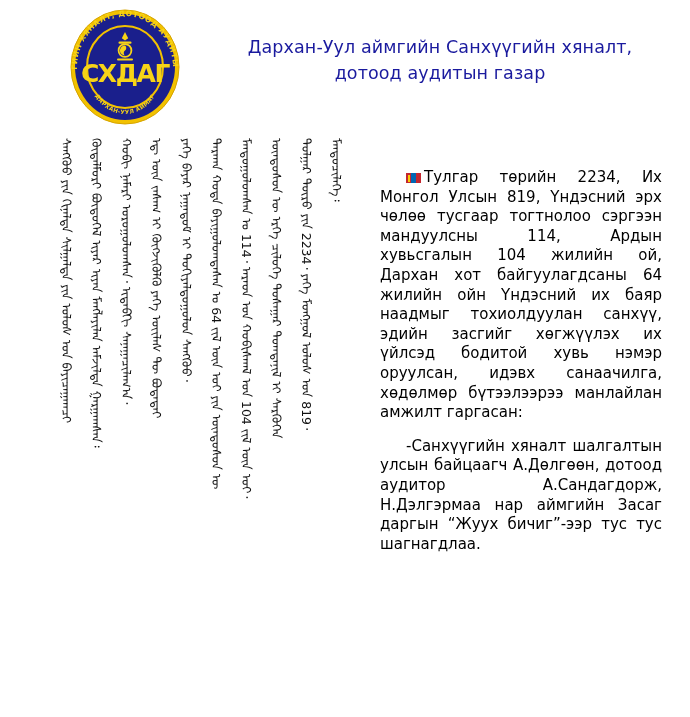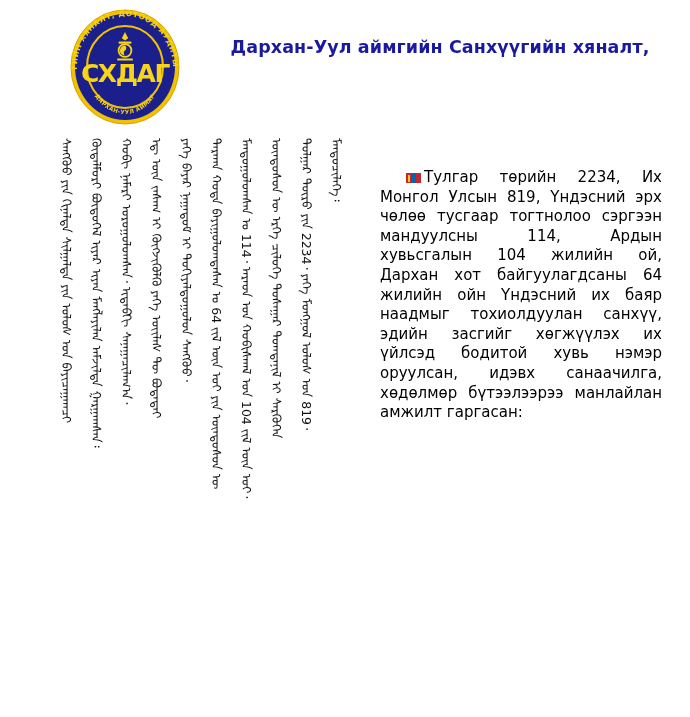--- a/index.html
+++ b/index.html
@@ -33,21 +33,21 @@
   }
   .logo-svg { display: block; width: 123px; height: 120px; }
 
   .org-title {
     position: absolute;
     left: 205px;
     top: 34px;
     width: 470px;
     text-align: center;
     font-family: "DejaVu Sans", "Liberation Sans", sans-serif;
-    font-weight: bold;
+    font-weight: normal;
     font-size: 17.5px;
     line-height: 26px;
     color: #1a1a9e;
     letter-spacing: 0.1px;
   }
   .org-title .line { display: block; }
 
   
   .content {
     position: relative;
@@ -161,20 +161,21 @@
         <path d="M62 39.4 a3.2 3.2 0 0 1 0 5.1 a3.2 3.2 0 0 0 0 5.1 a5.1 5.1 0 0 1 0 -10.2 z"></path>
         <rect x="54" y="52.5" width="16" height="2.1" rx="1"></rect>
       </g>
 
       <text x="62" y="76" text-anchor="middle" font-family="DejaVu Sans, sans-serif" font-size="25" font-weight="bold" fill="#f7d417" letter-spacing="-1.4">СХДАГ</text>
     </svg>
   </div>
 
   <div class="org-title">
     <span class="line">Дархан-Уул аймгийн Санхүүгийн хяналт,</span>
+    <span class="line">дотоод аудитын газар</span>
   </div>
 
 </div>
 
 <div class="content">
 
   <div class="mongol-block">
     <div class="mongol-col short">ᠮᠡᠨᠳᠦᠴᠢᠯᠡᠭᠡ᠄</div>
     <div class="mongol-col">ᠲᠤᠯᠭᠠᠷ ᠲᠥᠷᠥ ᠶᠢᠨ 2234᠂ ᠶᠡᠬᠡ ᠮᠣᠩᠭᠣᠯ ᠤᠯᠤᠰ ᠤᠨ 819᠂</div>
     <div class="mongol-col">ᠦᠨᠳᠦᠰᠦᠨ ᠦ ᠡᠷᠬᠡ ᠴᠢᠯᠦᠭᠡ ᠲᠤᠰᠠᠭᠠᠷ ᠲᠣᠭᠲᠠᠨᠢᠯ ᠢ ᠰᠡᠷᠭᠦᠭᠡᠨ</div>
@@ -186,16 +187,17 @@
     <div class="mongol-col">ᠬᠥᠳᠡᠯᠮᠥᠷᠢ ᠪᠦᠲᠦᠭᠡᠯ ᠢᠶᠡᠷ ᠢᠶᠡᠨ ᠮᠠᠩᠯᠠᠶᠢᠯᠠᠨ ᠠᠮᠵᠢᠯᠲᠠ ᠭᠠᠷᠭᠠᠭᠰᠠᠨ᠄</div>
     <div class="mongol-col">ᠰᠠᠩᠬᠦᠦ ᠶᠢᠨ ᠬᠢᠨᠠᠯᠲᠠ ᠰᠢᠯᠭᠠᠯᠲᠠ ᠶᠢᠨ ᠤᠯᠤᠰ ᠤᠨ ᠪᠠᠶᠢᠴᠠᠭᠠᠭᠴᠢ</div>
   </div>
 
   <div class="cyr-block">
 
     <p class="para"><span class="flag"></span><span>Тулгар төрийн 2234, Их Монгол Улсын 819, Үндэсний эрх чөлөө тусгаар тогтнолоо сэргээн мандуулсны 114, Ардын хувьсгалын 104 жилийн ой, Дархан хот байгуулагдсаны 64 жилийн ойн Үндэсний их баяр наадмыг тохиолдуулан санхүү, эдийн засгийг хөгжүүлэх их үйлсэд бодитой хувь нэмэр оруулсан, идэвх санаачилга, хөдөлмөр бүтээлээрээ манлайлан амжилт гаргасан:</span></p>
 
 
 
+    <p class="para">-Санхүүгийн хяналт шалгалтын улсын байцаагч А.Дөлгөөн, дотоод аудитор А.Сандагдорж, Н.Дэлгэрмаа нар аймгийн Засаг даргын “Жуух бичиг”-ээр тус тус шагнагдлаа.</p>
 
   </div>
 
 </div>
 
 </body></html>

